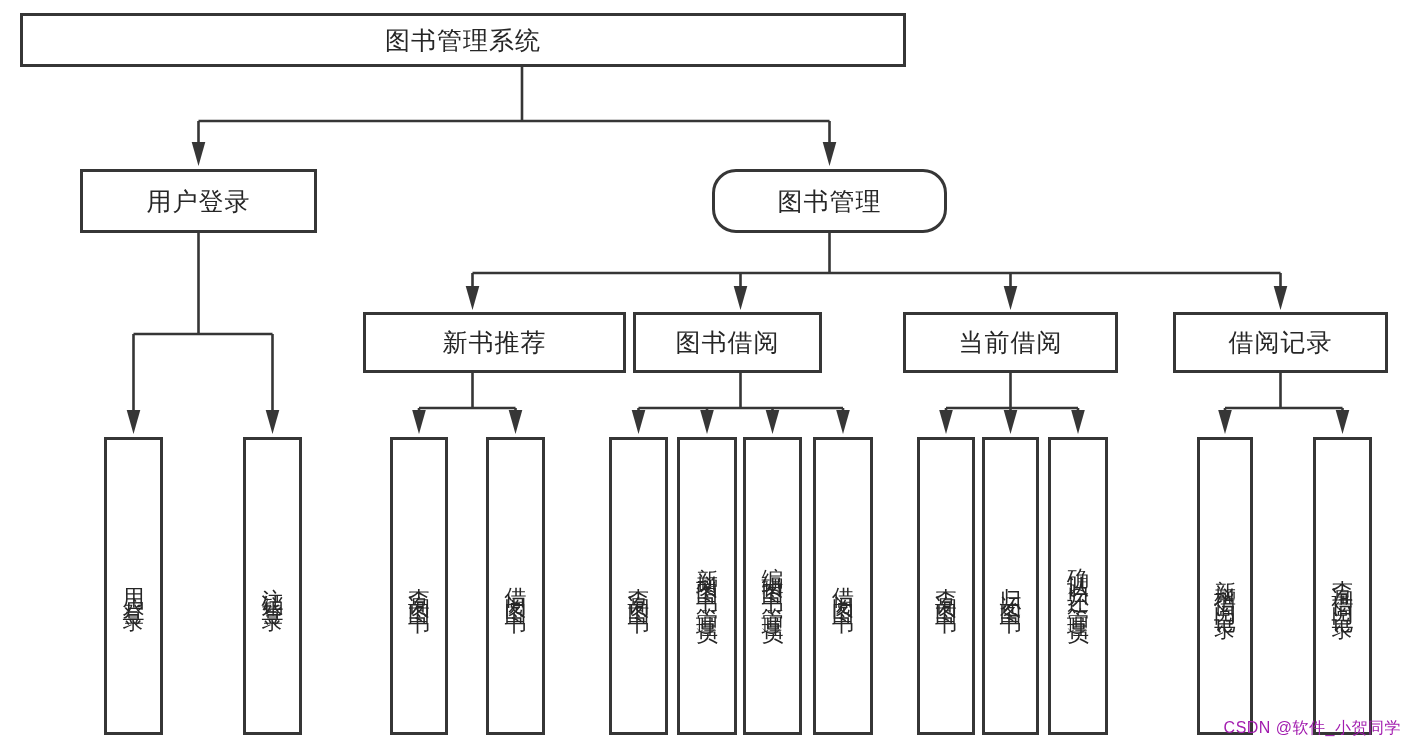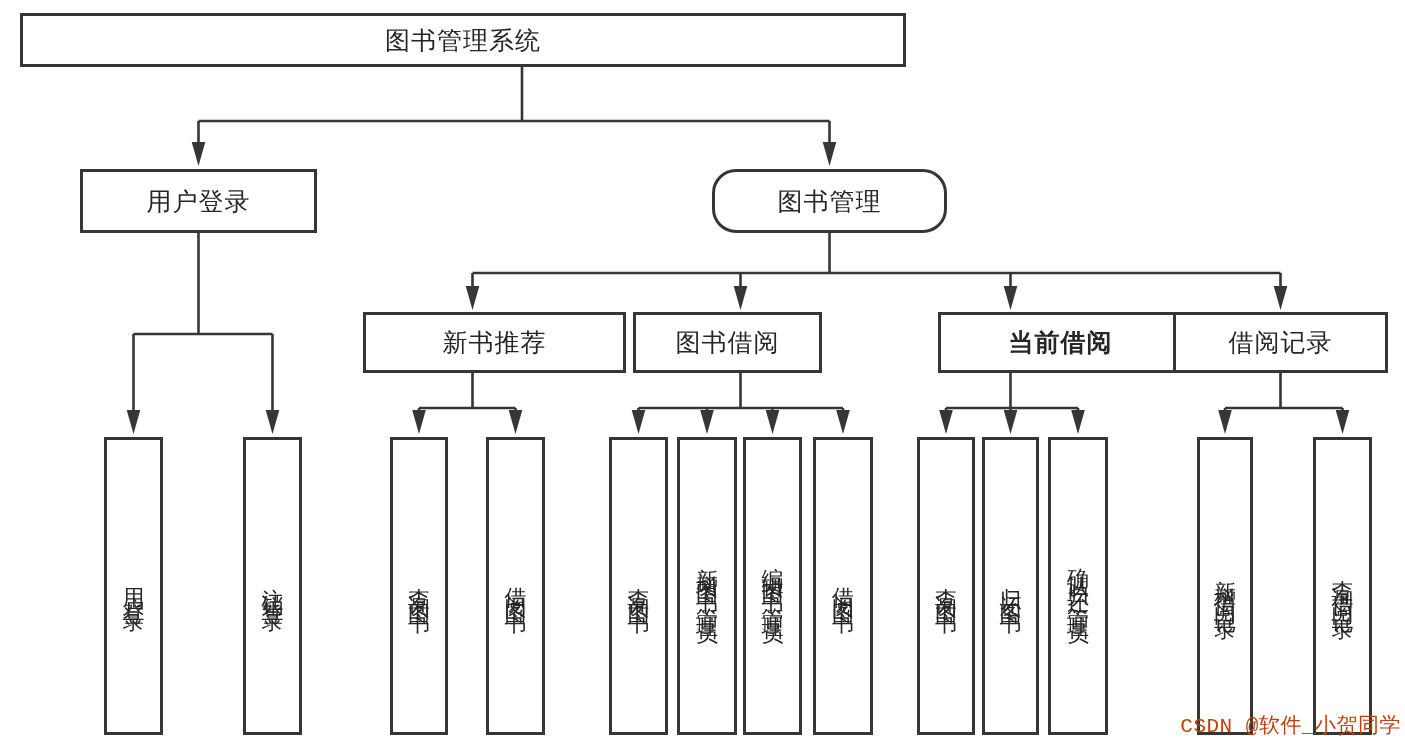--- a/index.html
+++ b/index.html
@@ -21,21 +21,21 @@
     background:#ffffff; border:3px solid #363636;
     display:flex; align-items:center; justify-content:center;
     color:#262626;
   }
   .leaf .vtxt {
     writing-mode:vertical-rl; text-orientation:mixed;
     font-size:22px; line-height:1; letter-spacing:8px; white-space:nowrap;
   }
   .watermark {
     position:absolute; right:4px; bottom:8px; z-index:6;
-    font-size:21px; color:#c2410c; letter-spacing:0.5px; white-space:nowrap;font-family:Liberation Mono, monospace;
+    font-size:16px; color:#a21caf; letter-spacing:0.5px; white-space:nowrap;
   }
 </style>
 </head>
 <body>
 
 <div class="stage">
 
   <svg class="wires" width="1405" height="747" viewBox="0 0 1405 747" aria-hidden="true">
     <g stroke="#363636" stroke-width="2.6" fill="none">
 
@@ -76,21 +76,21 @@
     </g>
   </svg>
 
   <div class="node" style="left:20px; top:13px; width:886px; height:54px;">图书管理系统</div>
 
   <div class="node" style="left:80px; top:169px; width:237px; height:64px;">用户登录</div>
   <div class="node" style="left:712px; top:169px; width:235px; height:64px;border-radius:24px;">图书管理</div>
 
   <div class="node" style="left:363px; top:312px; width:263px; height:61px;font-family:Liberation Serif, serif;">新书推荐</div>
   <div class="node" style="left:633px; top:312px; width:189px; height:61px;">图书借阅</div>
-  <div class="node" style="left:938px; top:312px; width:245px; height:61px;font-weight:bold;">当前借阅</div>
+  <div class="node" style="left:903px; top:312px; width:215px; height:61px;">当前借阅</div>
   <div class="node" style="left:1173px; top:312px; width:215px; height:61px;">借阅记录</div>
 
   <div class="leaf" style="left:104px; width:59px;">
     <span class="vtxt">用户登录</span>
   </div>
   <div class="leaf" style="left:243px; width:59px;">
     <span class="vtxt">注销登录</span>
   </div>
 
   <div class="leaf" style="left:390px; width:58px;">

